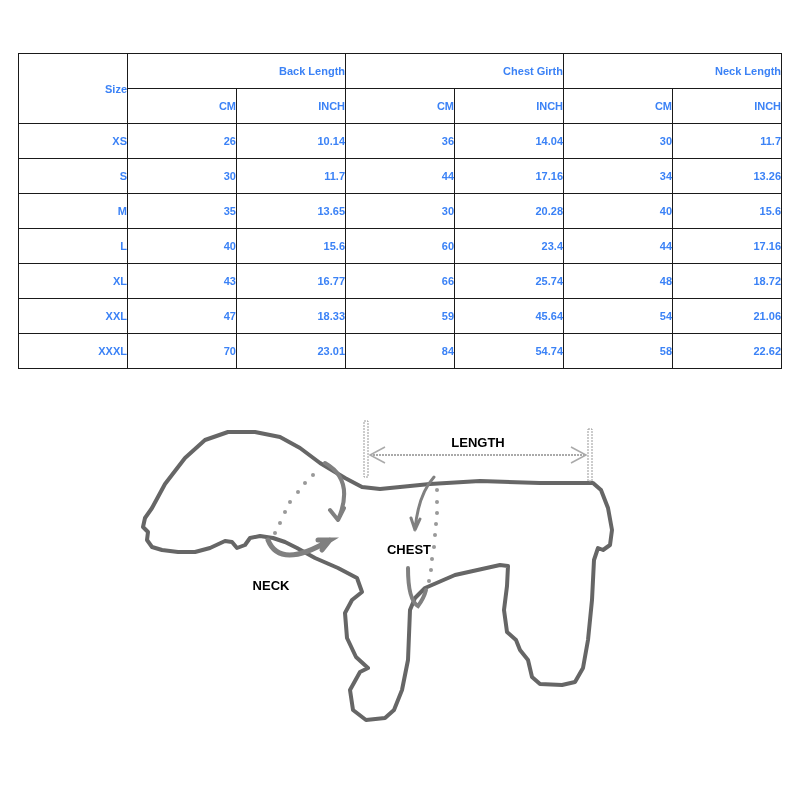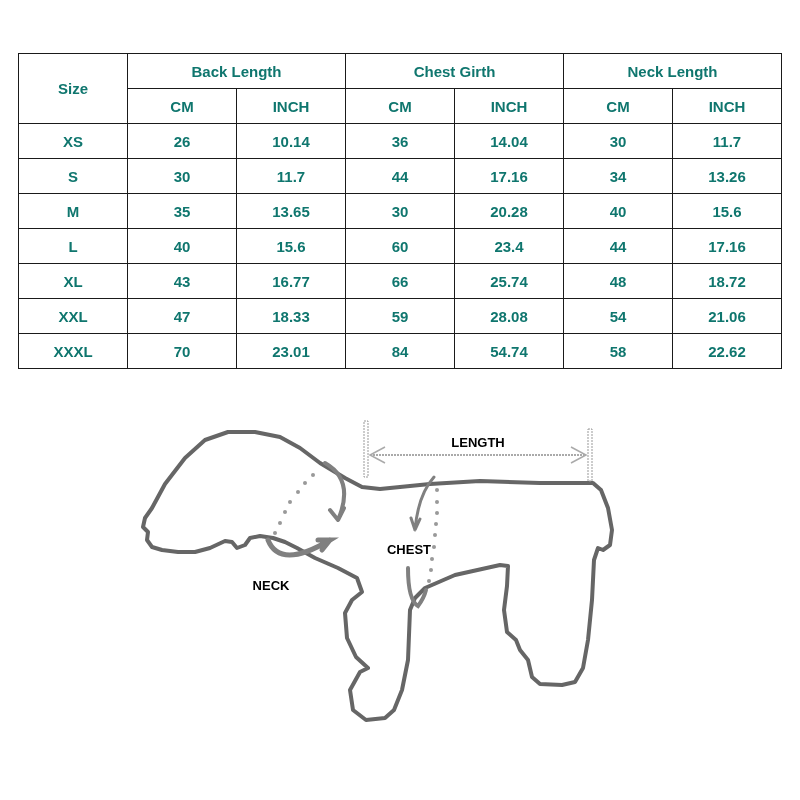--- a/index.html
+++ b/index.html
@@ -5,23 +5,23 @@
   html, body { margin: 0; padding: 0; background: #ffffff; }
   body { width: 800px; height: 800px; position: relative; overflow: hidden; font-family: "Liberation Sans", sans-serif; }
   .size-table {
     position: absolute; left: 18px; top: 53px;
     border-collapse: collapse; table-layout: fixed;
     width: 764px;
   }
   .size-table td, .size-table th {
     border: 1.5px solid #1a1a1a;
     height: 34px; padding: 0;
-    text-align: center; vertical-align: middle;
+    text-align: right; vertical-align: middle;
     font-family: "Liberation Sans", sans-serif;
-    font-weight: bold; font-size: 15px; color: #0f766e;
+    font-weight: bold; font-size: 11px; color: #3b82f6;
   }
   .size-table col { width: 109px; }
   .diagram { position: absolute; left: 0; top: 390px; width: 800px; height: 410px; }
   .label-text { font-family: "Liberation Sans", sans-serif; font-weight: bold; fill: #000; }
 </style>
 </head>
 <body>
 
 <table class="size-table">
   <colgroup>
@@ -91,21 +91,21 @@
     <td>66</td>
     <td>25.74</td>
     <td>48</td>
     <td>18.72</td>
   </tr>
   <tr>
     <td>XXL</td>
     <td>47</td>
     <td>18.33</td>
     <td>59</td>
-    <td>28.08</td>
+    <td>45.64</td>
     <td>54</td>
     <td>21.06</td>
   </tr>
   <tr>
     <td>XXXL</td>
     <td>70</td>
     <td>23.01</td>
     <td>84</td>
     <td>54.74</td>
     <td>58</td>

